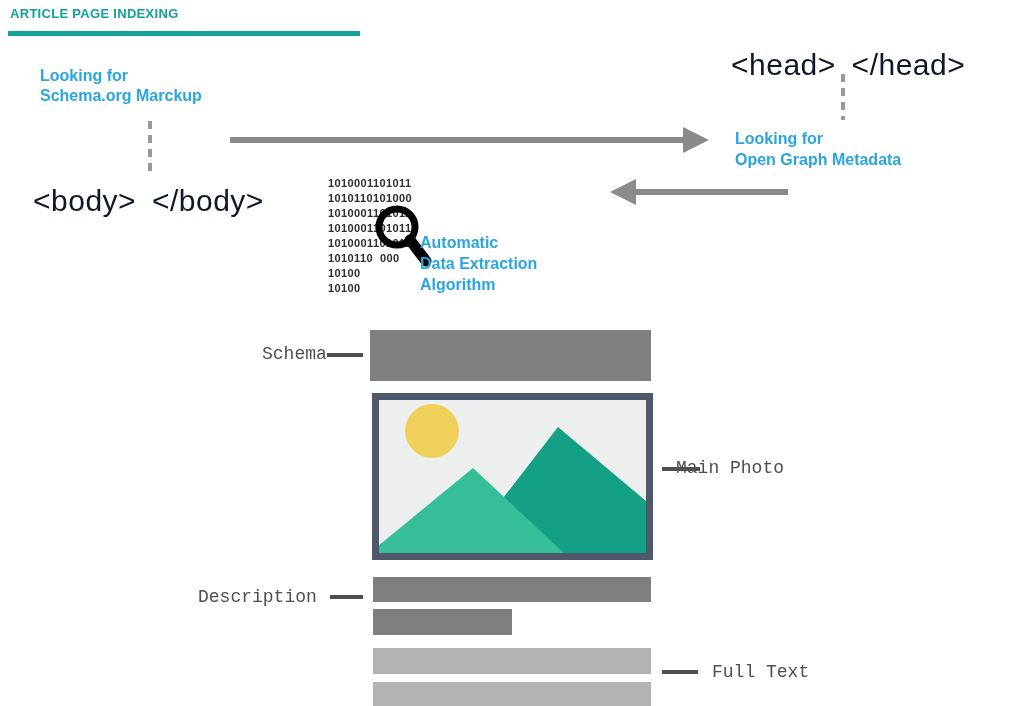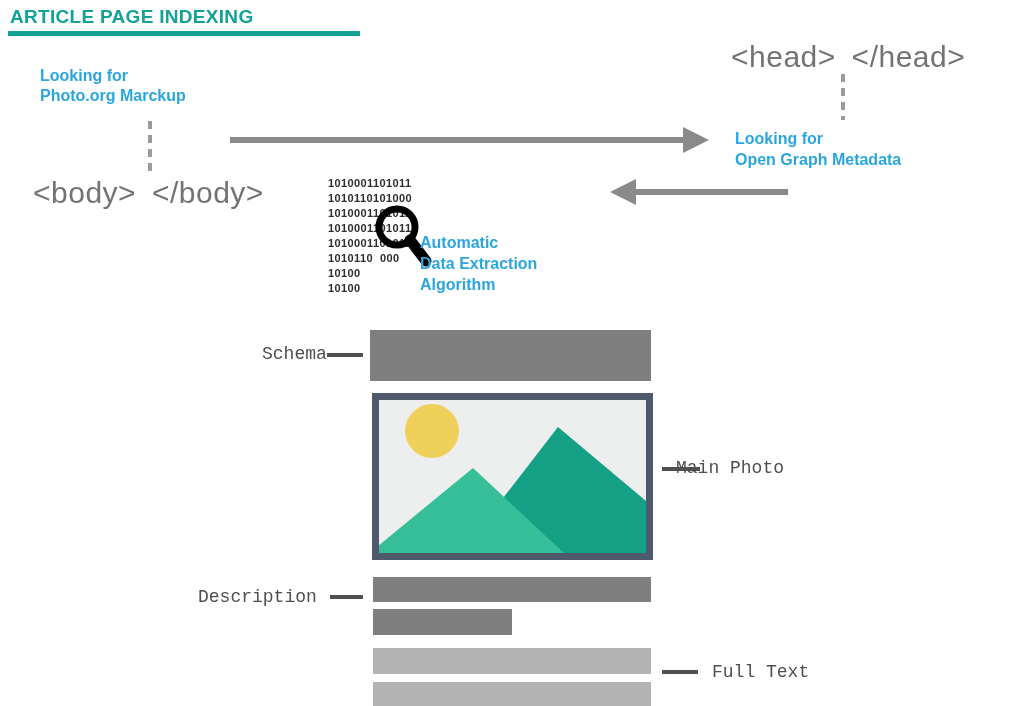--- a/index.html
+++ b/index.html
@@ -1,32 +1,32 @@
 <!DOCTYPE html>
 <html><head>
 <meta charset="utf-8">
 <style>
   html,body{margin:0;padding:0;}
   body{width:1024px;height:706px;background:#ffffff;font-family:"Liberation Sans",sans-serif;overflow:hidden;}
   .stage{position:relative;width:1024px;height:706px;background:#fff;}
   .abs{position:absolute;}
 
-  .header-title{left:10px;top:6px;font-size:19px;font-weight:bold;color:#12A296;letter-spacing:.3px;}
+  .header-title{left:10px;top:6px;font-size:13px;font-weight:bold;color:#12A296;letter-spacing:.3px;}
   .header-underline{left:8px;top:31px;width:352px;height:5px;background:#12A296;}
 
   .blue-label{color:#2AA5DE;font-weight:bold;font-size:16px;text-align:left;line-height:20px;}
   .schema-label{left:40px;top:66px;width:220px;}
   .og-label{left:735px;top:128px;width:222px;line-height:21px;}
   .algo-label{left:420px;top:184px;width:180px;line-height:21px;margin-top:48px;}
 
   .dashline{width:4px;background:repeating-linear-gradient(to bottom,#9a9a9a 0 8px,transparent 8px 14px);}
   .dash-left{left:148px;top:121px;height:56px;}
   .dash-right{left:841px;top:74px;height:46px;}
 
-  .tag-text{font-size:30px;color:#737373;word-spacing:7px;letter-spacing:.5px;white-space:nowrap;}
+  .tag-text{font-size:30px;color:#0f172a;word-spacing:7px;letter-spacing:.5px;white-space:nowrap;margin-top:8px;}
   .body-tags{left:33px;top:176px;}
   .head-tags{left:731px;top:40px;}
 
   .binary{left:328px;top:176px;font-size:11px;font-weight:bold;color:#2e2e2e;line-height:15px;white-space:pre;letter-spacing:.4px;}
 
   .mono-label{font-family:"Liberation Mono",monospace;font-size:18px;color:#4f4f4f;white-space:nowrap;}
   .connector-dash{height:4px;background:#4f4f4f;}
 
   .bar{position:absolute;}
   .bar-dark{background:#7F7F7F;}
@@ -37,21 +37,21 @@
 </head>
 <body>
 
 <div class="stage">
 
   <div class="abs header-title">ARTICLE PAGE INDEXING</div>
   <div class="abs header-underline"></div>
 
   <div class="abs blue-label schema-label">
     <div>Looking for</div>
-    <div>Photo.org Marckup</div>
+    <div>Schema.org Marckup</div>
   </div>
   <div class="abs dashline dash-left"></div>
   <div class="abs tag-text body-tags">&lt;body&gt; &lt;/body&gt;</div>
 
   <svg class="abs" style="left:228px;top:126px;" width="484" height="28">
     <line x1="2" y1="14" x2="458" y2="14" stroke="#8A8A8A" stroke-width="6"></line>
     <polygon points="455,1 455,27 481,14" fill="#8A8A8A"></polygon>
   </svg>
 
   <div class="abs tag-text head-tags">&lt;head&gt; &lt;/head&gt;</div>

